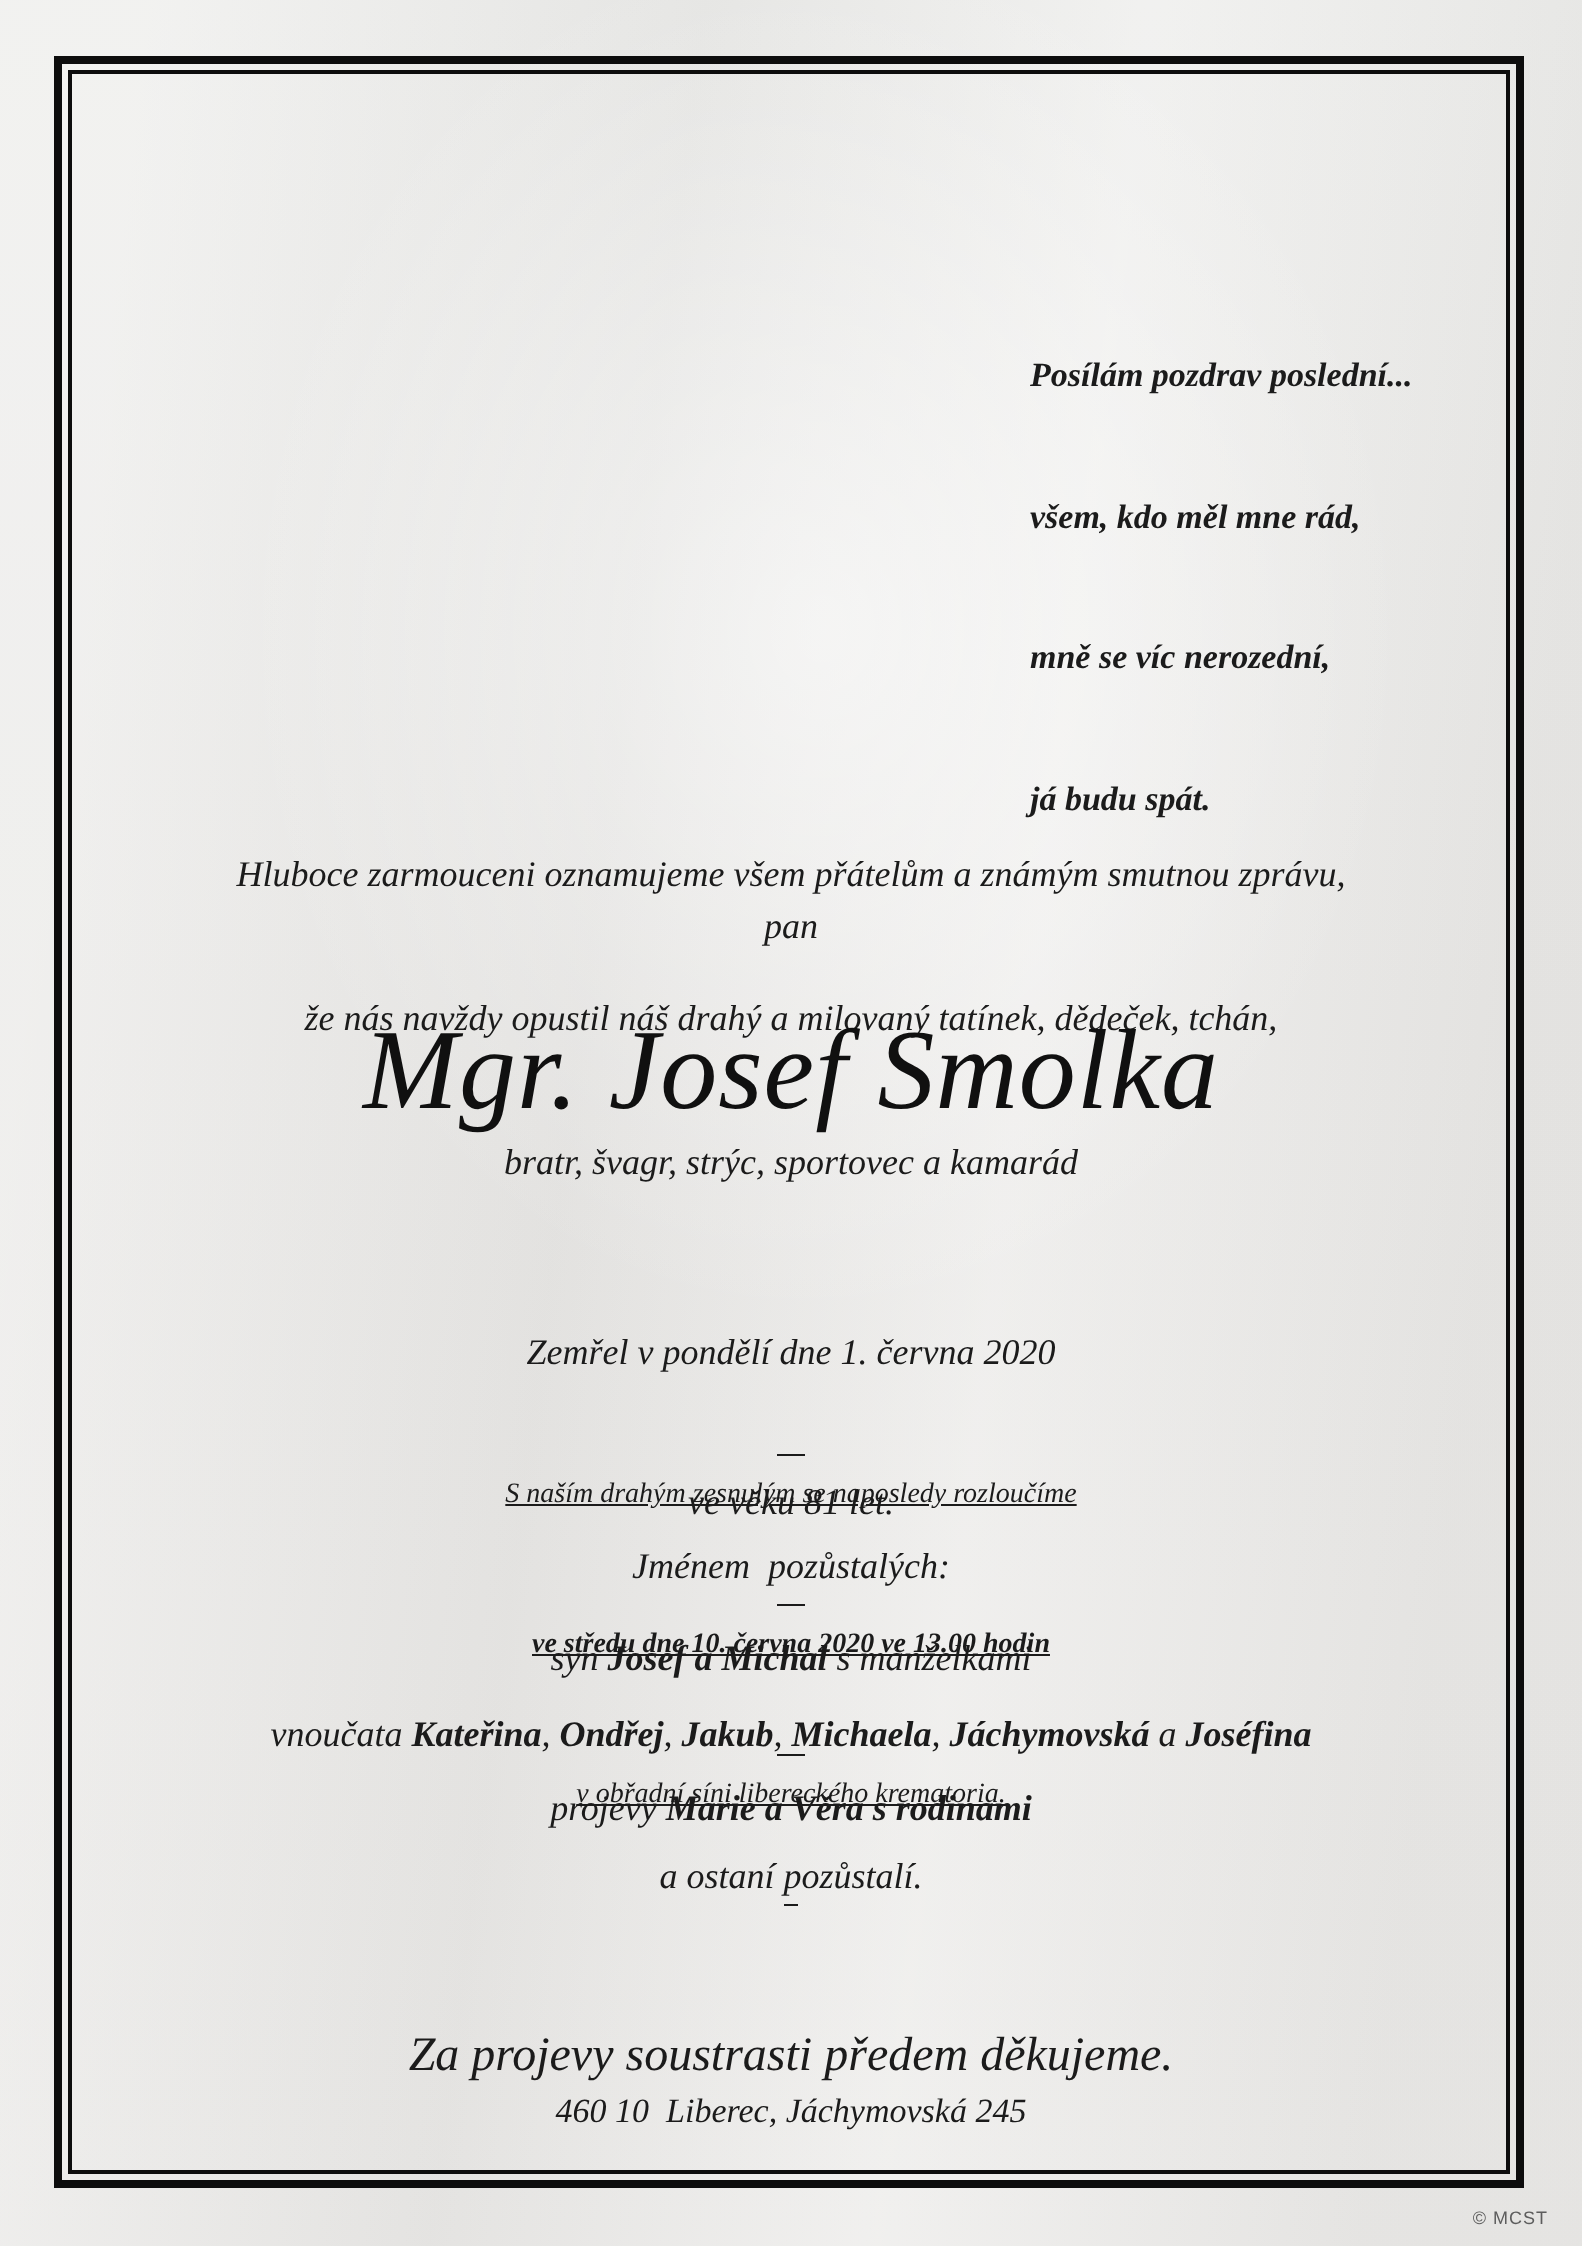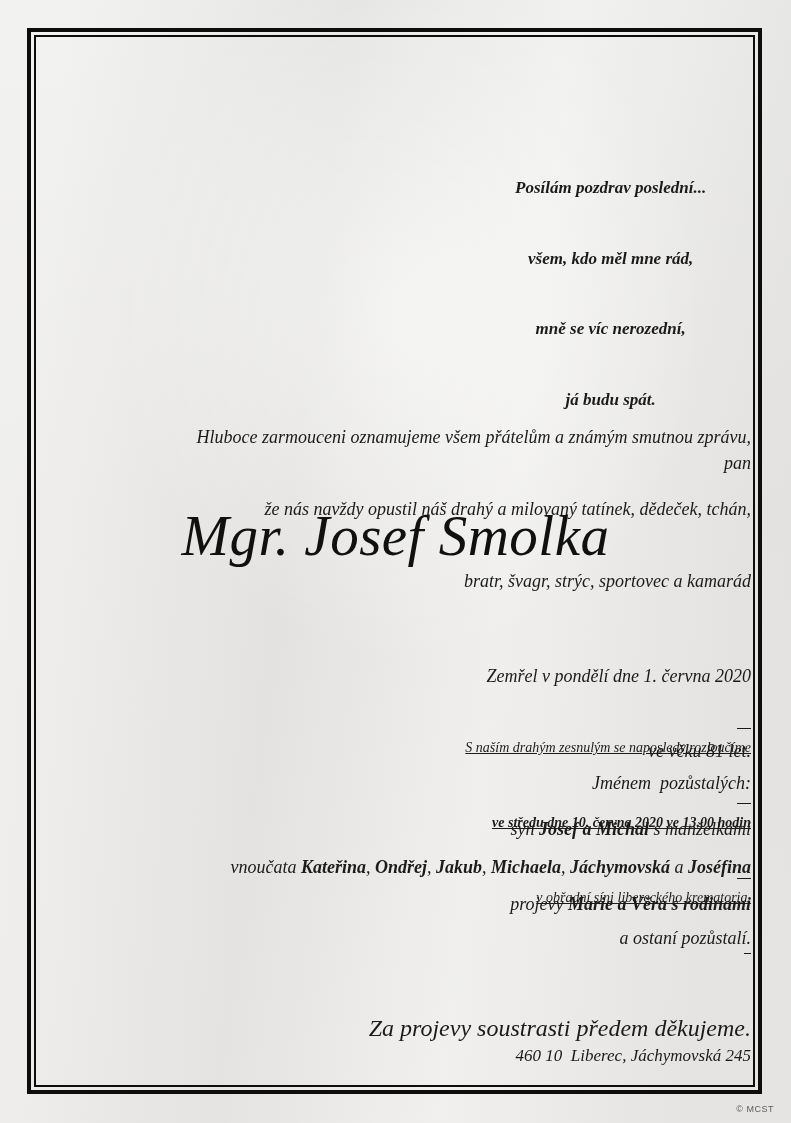--- a/index.html
+++ b/index.html
@@ -32,31 +32,31 @@
   .frame-inner {
     position: absolute;
     inset: 3px;
     border: 2px solid #0d0d0d;
   }
 
   .txt {
     position: absolute;
     left: 40px;
     right: 40px;
-    text-align: right;
+    text-align: center;
     font-style: italic;
     white-space: pre-wrap;
   }
   .b { font-weight: bold; }
 
   .poem {
     position: absolute;
     left: 515px;
     top: 129px;
-    text-align: center;
+    text-align: left;
     font-style: italic;
     font-weight: bold;
     font-size: 17px;
     line-height: 23.5px;
     white-space: pre-wrap;
   }
 
   .announcement { top: 377px; font-size: 18px; line-height: 24px; }
   .salutation   { top: 453px; font-size: 18px; }
 

